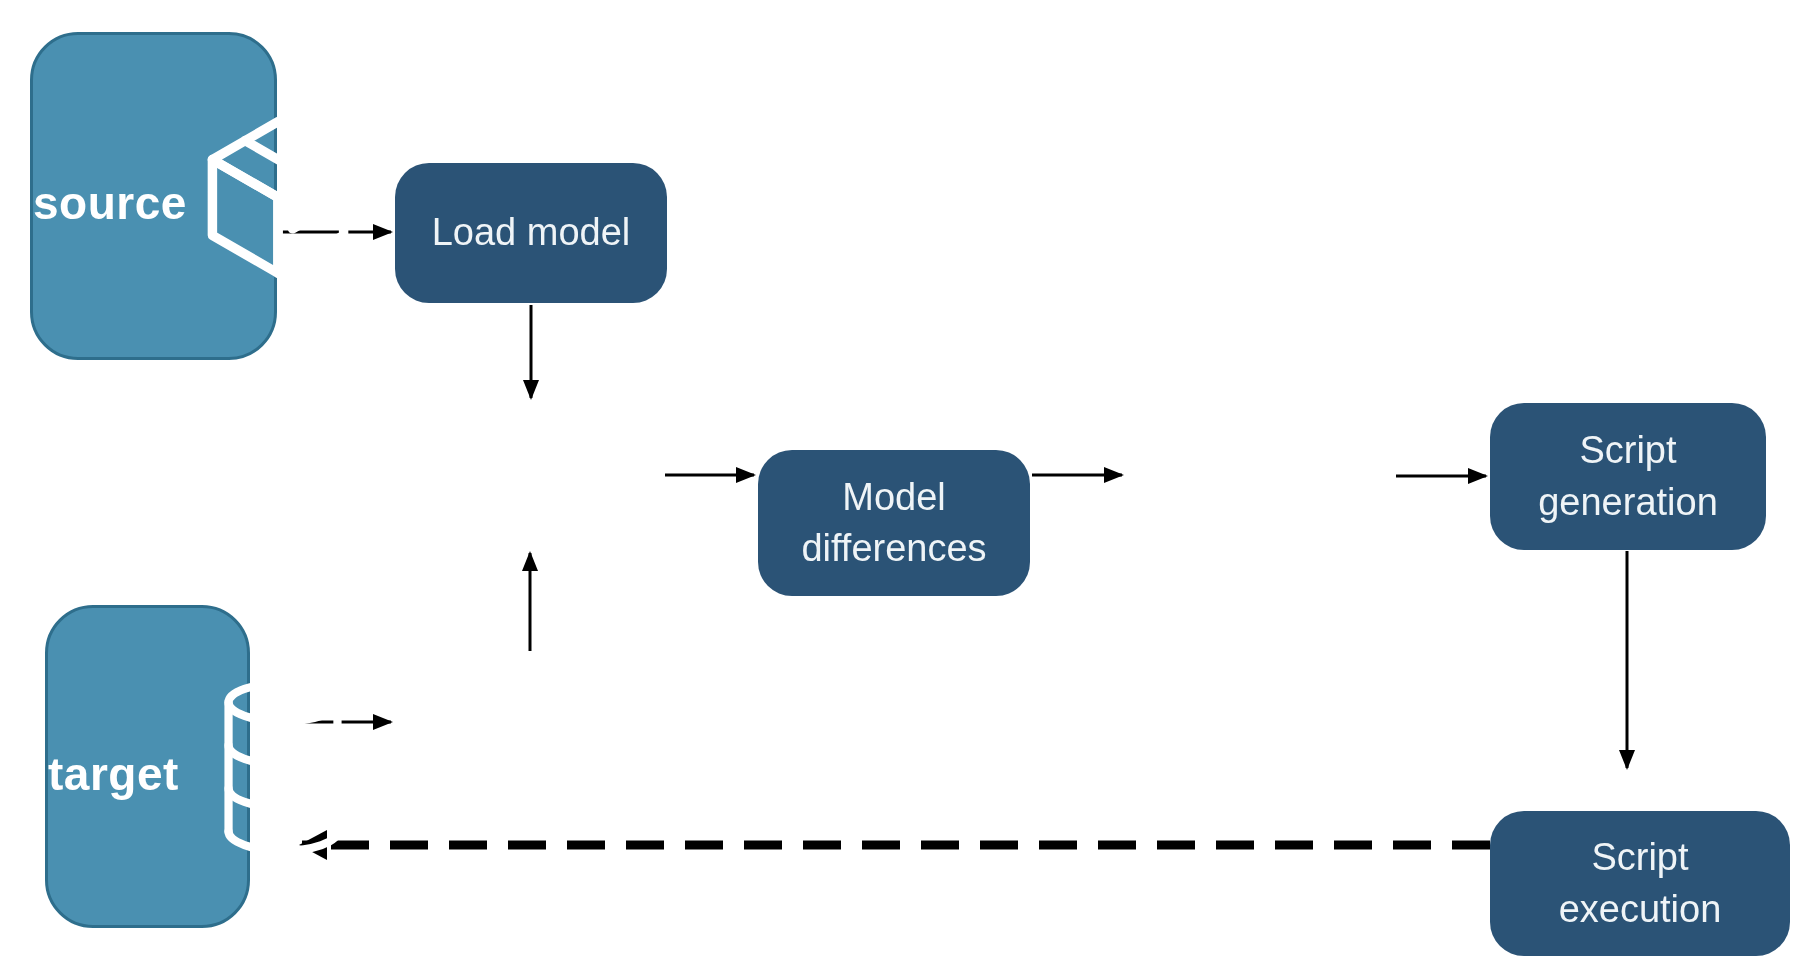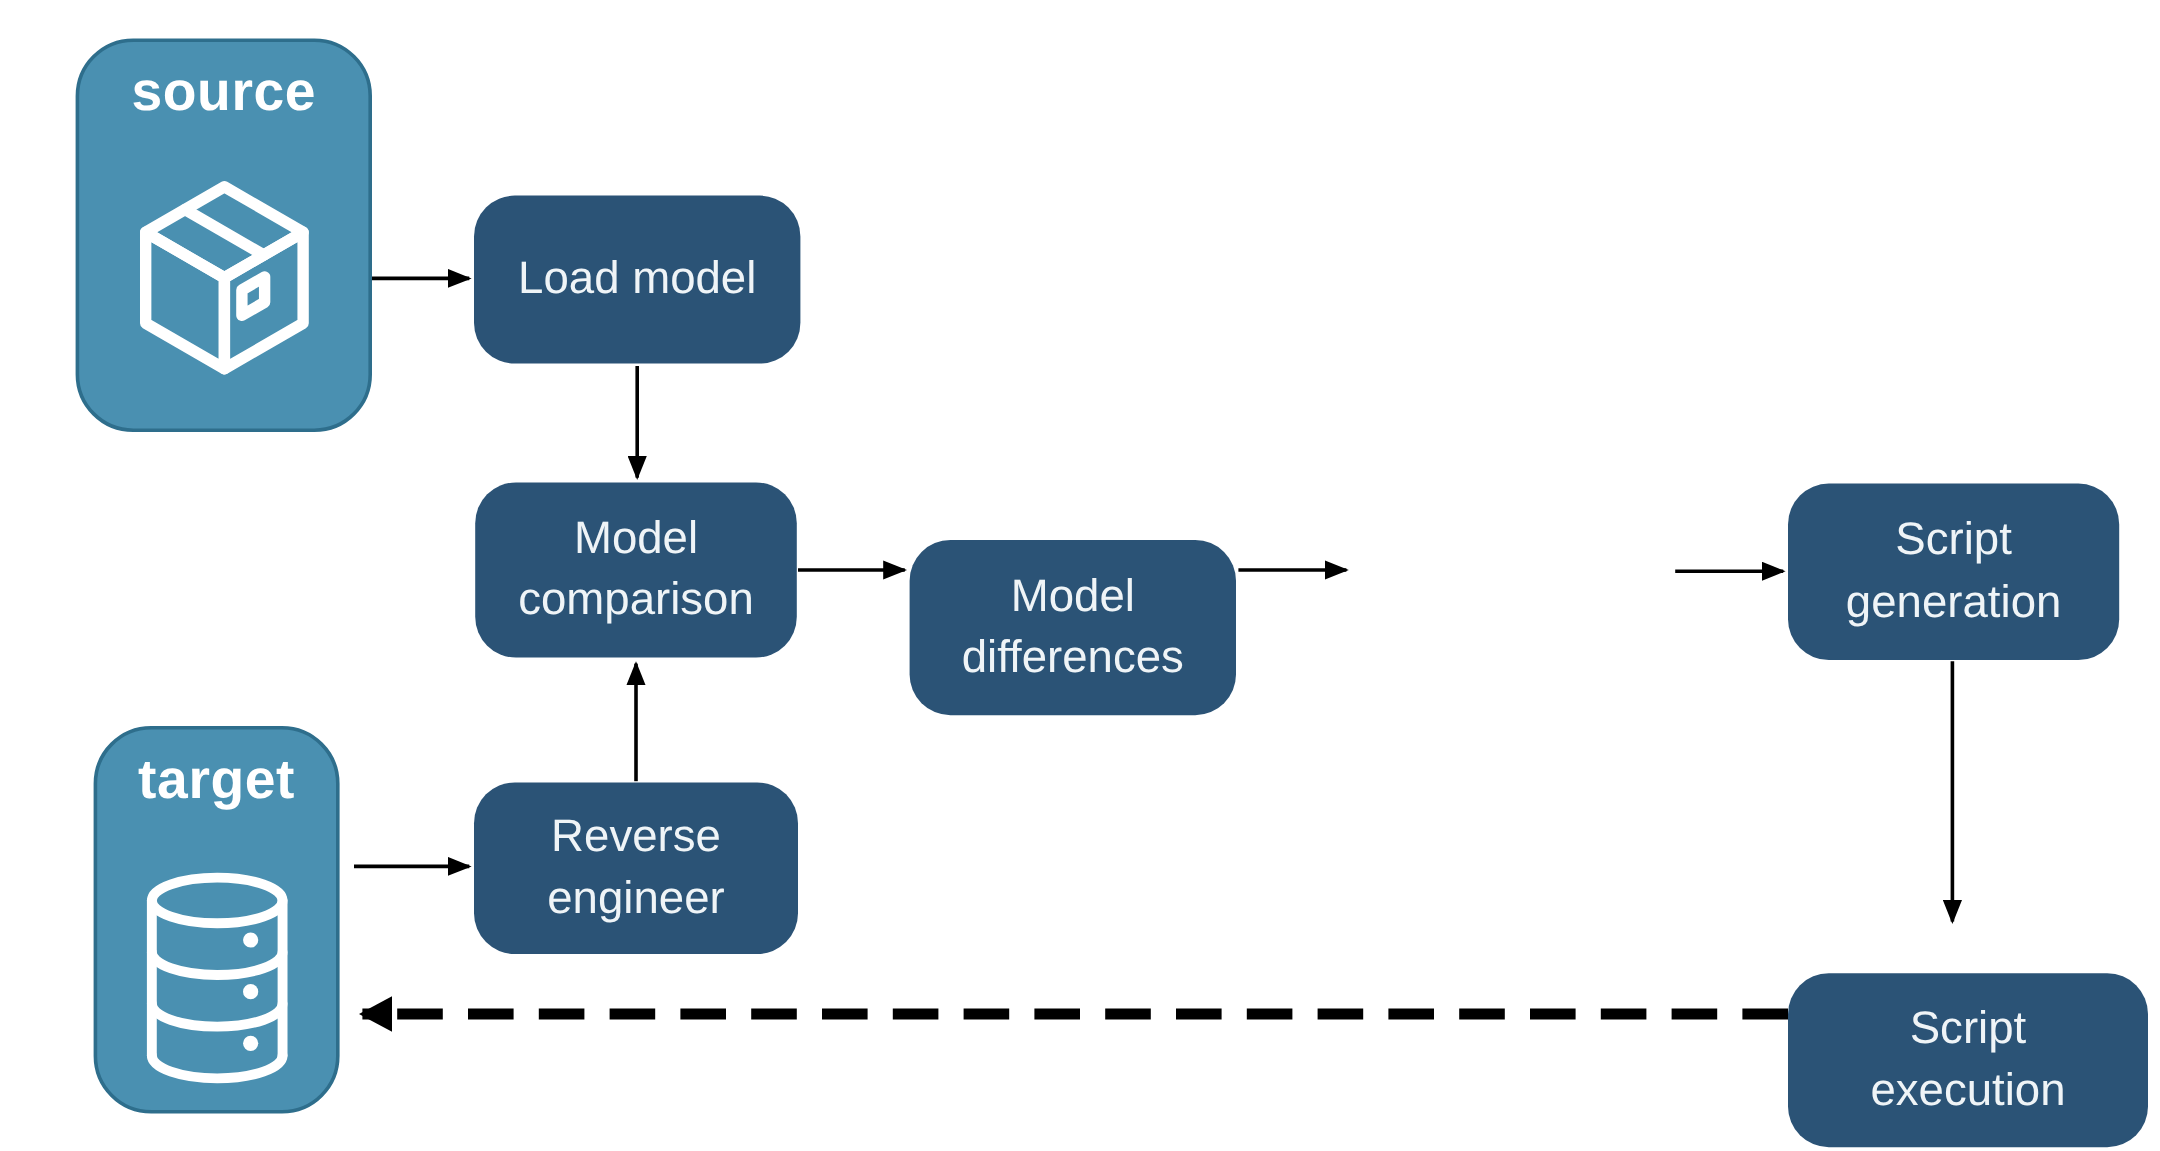--- a/index.html
+++ b/index.html
@@ -40,23 +40,22 @@
     font-size: 38px;
     line-height: 1.35;
     padding: 0 30px;
   }
 
   .container-node {
     background: var(--container-fill, #4A90B1);
     border: 3px solid var(--container-stroke, #2E6E8C);
     border-radius: 48px;
     display: flex;
-    flex-direction: column;
+    flex-direction: row;
     align-items: center;
-    margin-left: 33px;
   }
   .container-label {
     color: var(--container-text, #FFFFFF);
     font-weight: 800;
     font-size: 46px;
     letter-spacing: 0.5px;
     margin-top: 14px;
   }
   .icon-wrap {
     flex: 1;
@@ -138,34 +137,28 @@
         <circle class="icon-dot" cx="82" cy="84" r="5"></circle>
         <circle class="icon-dot" cx="82" cy="118" r="5"></circle>
       </svg>
     </div>
   </div>
 
   <div class="node process" id="n-load-model">
     <span>Load model</span>
   </div>
 
-  <div class="node process" id="n-model-comparison">
-    <span>Model comparison</span>
-  </div>
 
   <div class="node process" id="n-model-differences">
     <span>Model differences</span>
   </div>
 
 
   <div class="node process" id="n-script-generation">
     <span>Script generation</span>
   </div>
 
-  <div class="node process" id="n-reverse-engineer">
-    <span>Reverse engineer</span>
-  </div>
 
   <div class="node process" id="n-script-execution">
     <span>Script execution</span>
   </div>
 
 </div>
 
 </body></html>

